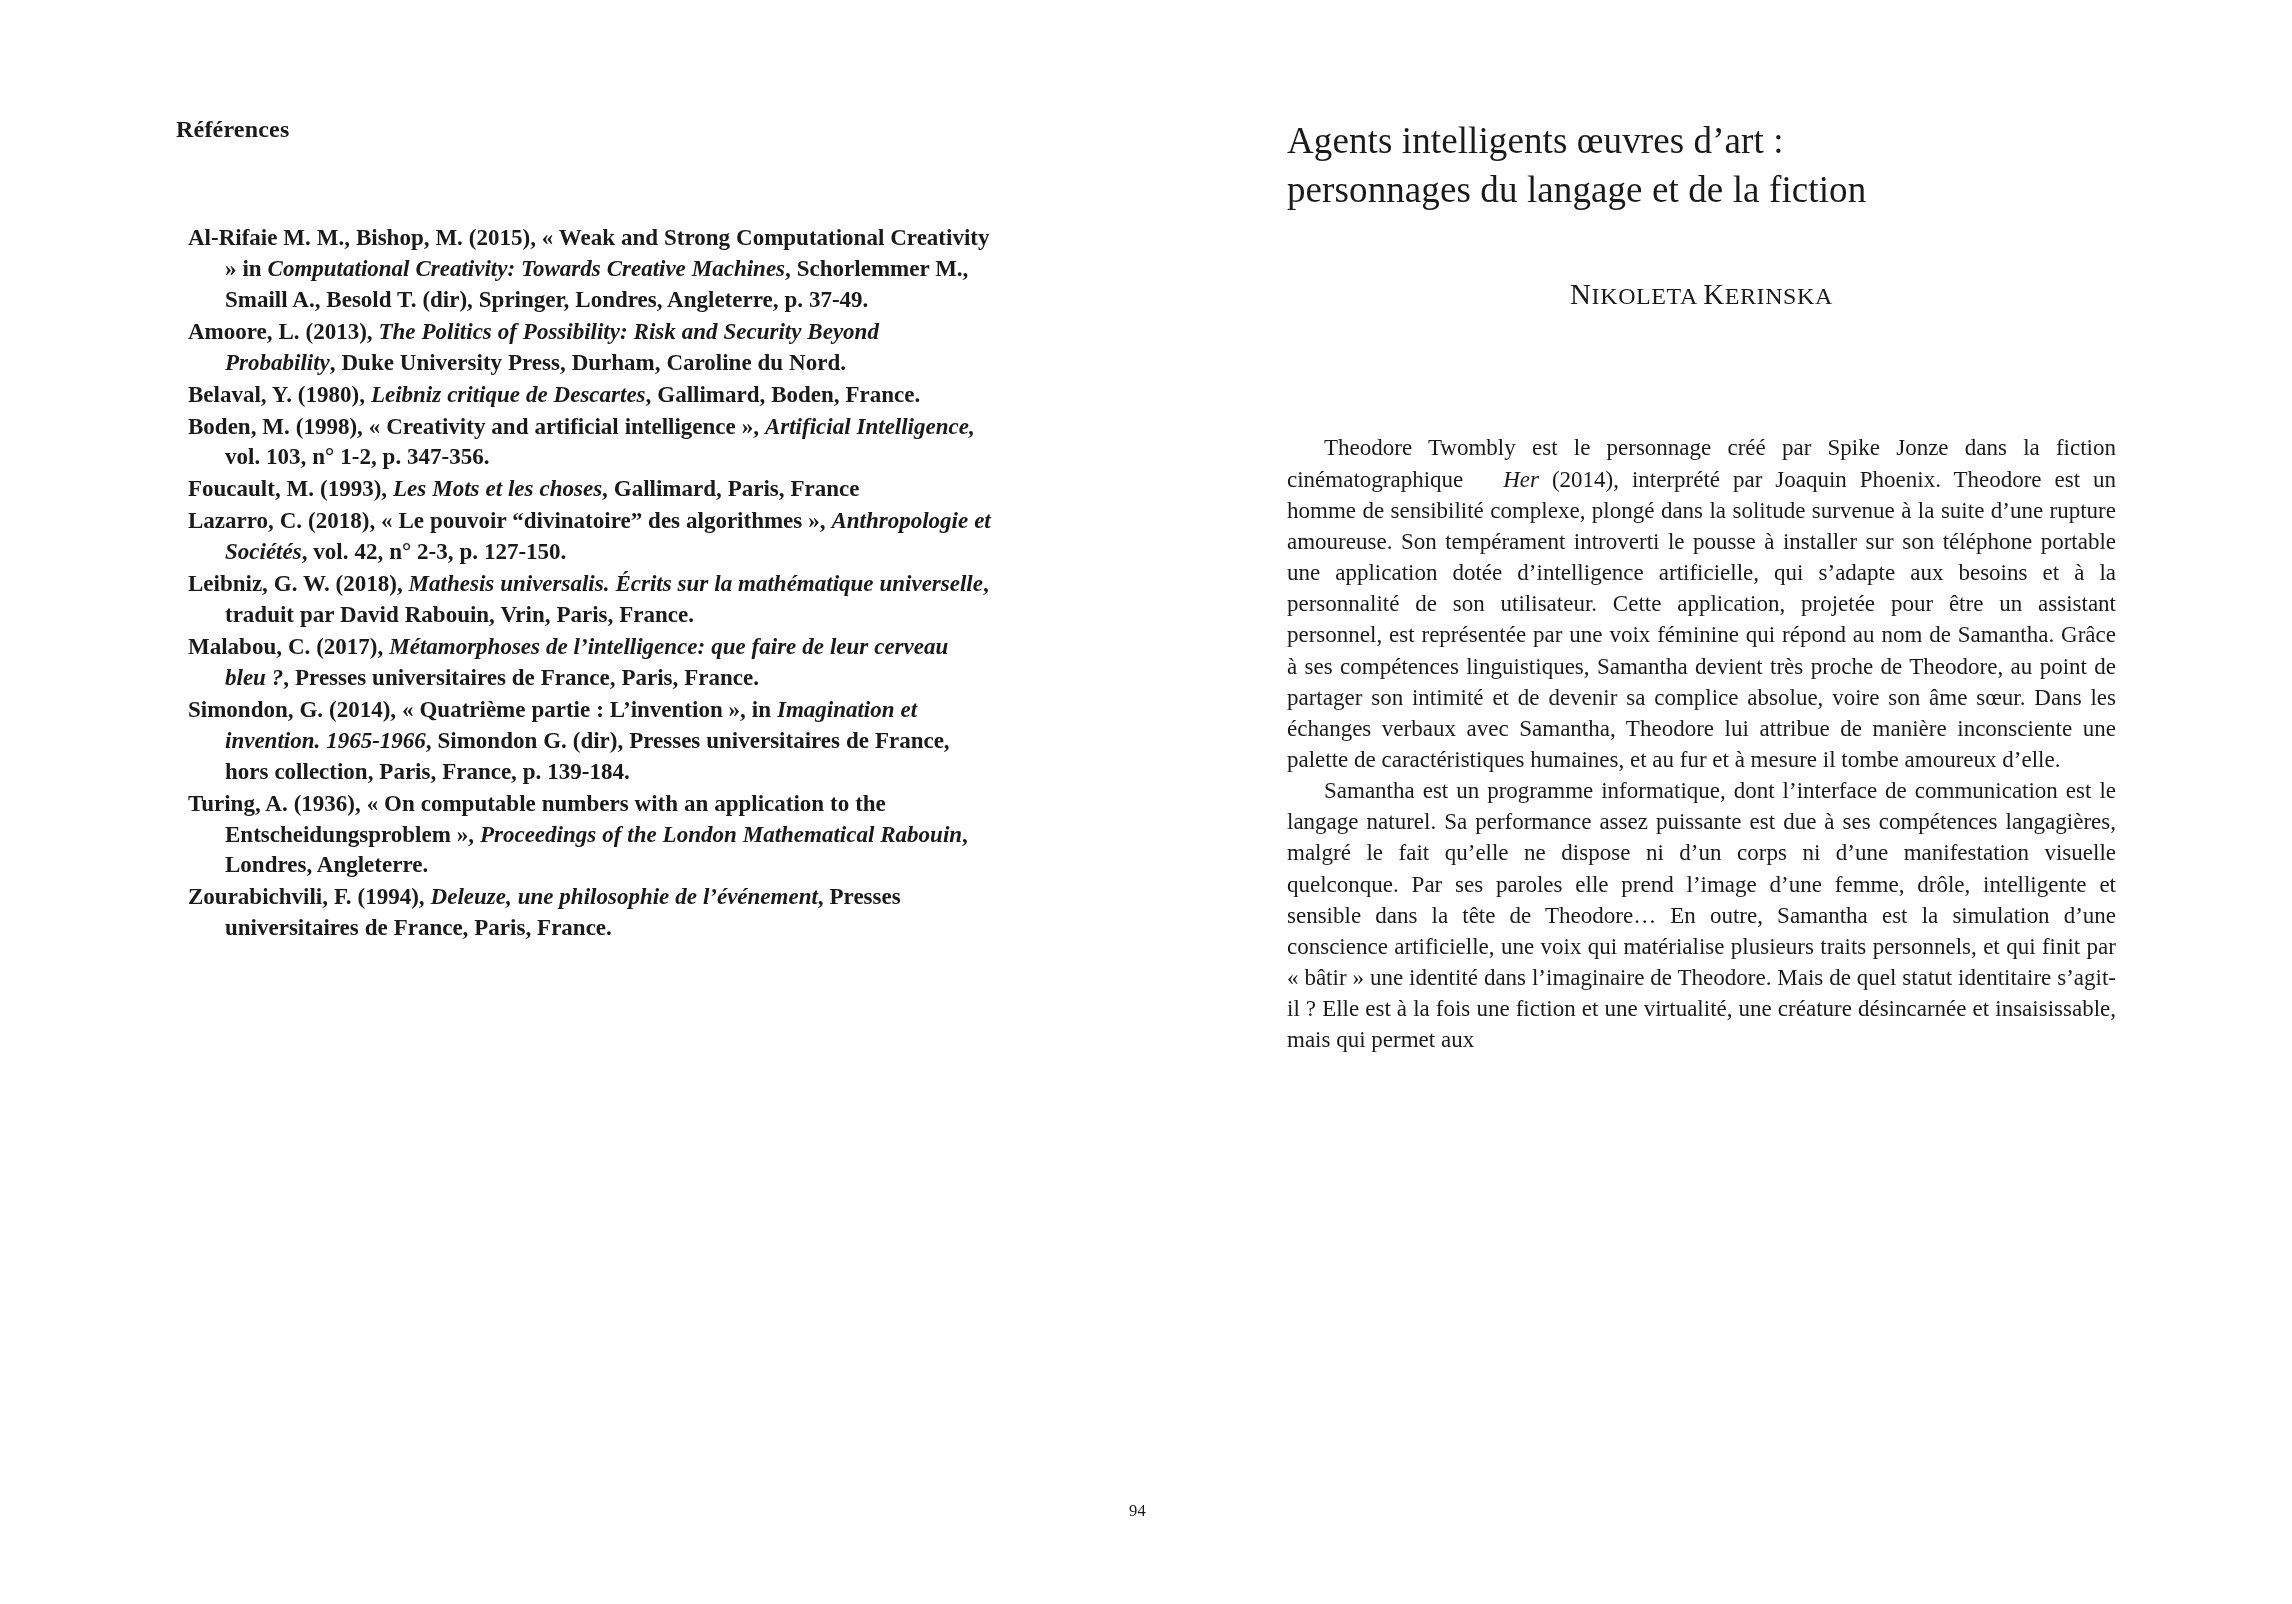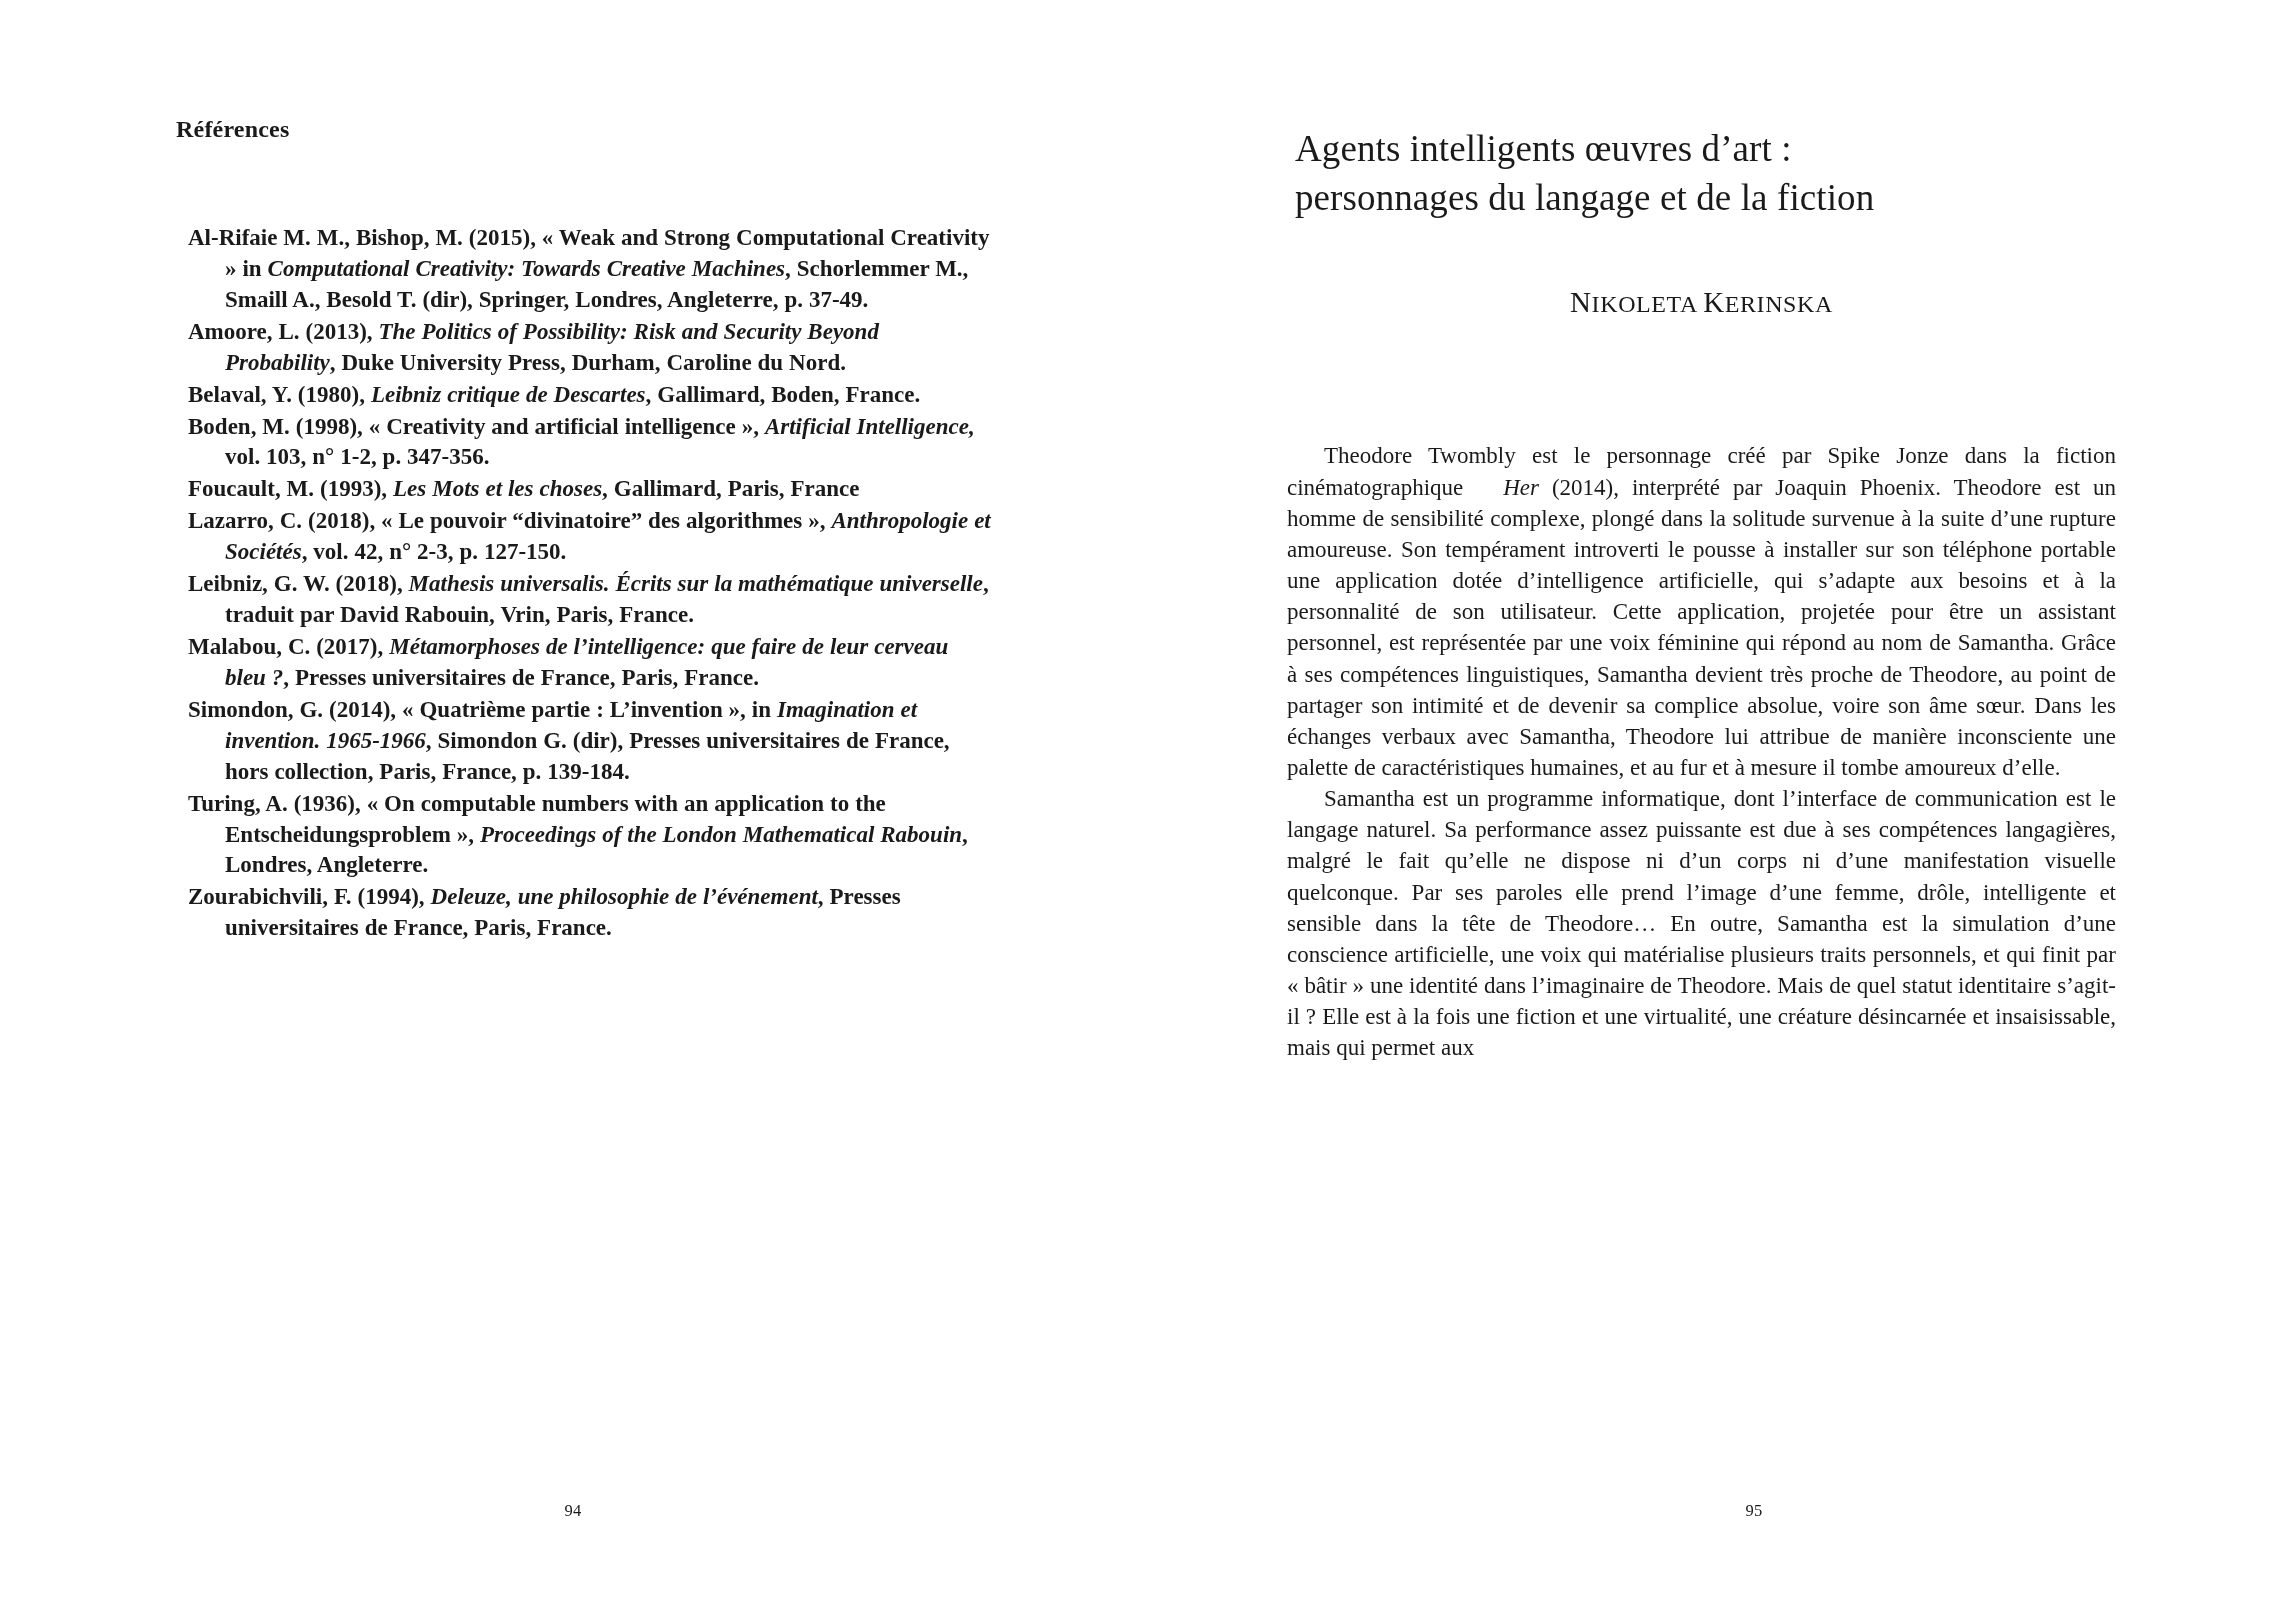--- a/index.html
+++ b/index.html
@@ -30,21 +30,21 @@
     padding: 116px 141px 0 176px;
   }
   .page-right {
     padding: 116px 176px 0 141px;
   }
   .folio {
     position: absolute;
     bottom: 83px;
     width: 100%;
     left: 0;
-    text-align: center;
+    text-align: right;
     font-size: 16.5px;
     letter-spacing: 0.3px;
     color: #1a1a1a;
   }
   .page-left .folio { padding-right: 35px; }
   .page-right .folio { padding-left: 35px; }
 
   
   .refs-heading {
     font-size: 24px;
@@ -67,21 +67,21 @@
     text-align: left;
     word-spacing: 0.2px;
   }
   .ref-item i { font-style: italic; }
 
   
   .chapter-title {
     font-size: 37px;
     font-weight: normal;
     line-height: 1.33;
-    margin: 8px;
+    margin: 0;
     letter-spacing: 0.1px;
   }
   .chapter-author {
     margin: 64px 0 0 0;
     text-align: center;
     font-size: 24px;
     letter-spacing: 0.6px;
   }
   .smallcaps-first { font-size: 29px; }
   .body-text {

